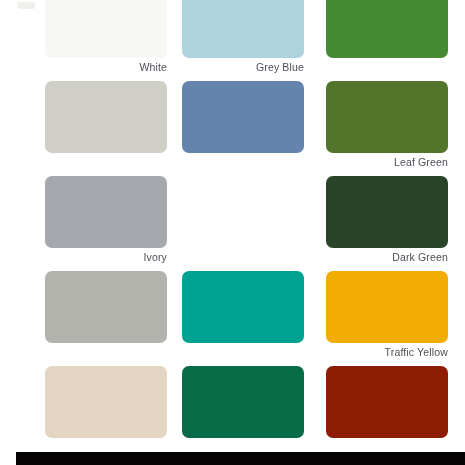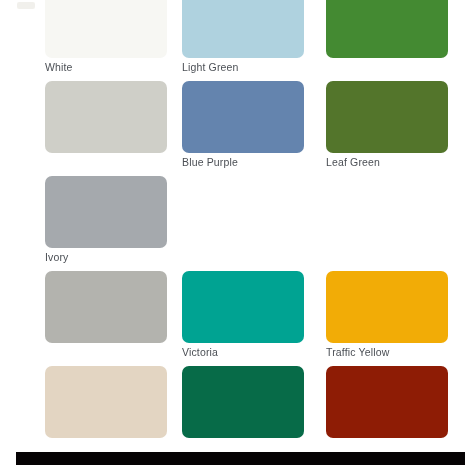--- a/index.html
+++ b/index.html
@@ -68,21 +68,21 @@
     height: 72px;
     border-radius: 7px;
     box-sizing: border-box;
   }
 
   .swatch-label {
     position: absolute;
     left: 0;
     top: 74px;
     width: 122px;
-    text-align: left;
+    text-align: right;
     font-size: 10.5px;
     line-height: 14px;
     color: #4b4f55;
     letter-spacing: 0.15px;
     white-space: nowrap;
   }
 
   .black-bar {
     position: absolute;
     left: 16px;
@@ -101,55 +101,57 @@
 
   <div class="swatch-grid">
 
     <div class="swatch-row">
       <div class="swatch-cell col-0">
         <div class="swatch-chip" style="background: rgb(247, 247, 243);"></div>
         <div class="swatch-label">White</div>
       </div>
       <div class="swatch-cell col-1">
         <div class="swatch-chip" style="background: rgb(175, 210, 223);"></div>
-        <div class="swatch-label">Light Green</div>
+        <div class="swatch-label">Grey Blue</div>
       </div>
       <div class="swatch-cell col-2">
         <div class="swatch-chip" style="background: rgb(68, 138, 50);"></div>
       </div>
     </div>
 
     <div class="swatch-row">
       <div class="swatch-cell col-0">
         <div class="swatch-chip" style="background: rgb(207, 207, 200);"></div>
       </div>
       <div class="swatch-cell col-1">
         <div class="swatch-chip" style="background: rgb(100, 132, 174);"></div>
-        <div class="swatch-label">Blue Purple</div>
       </div>
       <div class="swatch-cell col-2">
         <div class="swatch-chip" style="background: rgb(83, 117, 43);"></div>
         <div class="swatch-label">Leaf Green</div>
       </div>
     </div>
 
     <div class="swatch-row">
       <div class="swatch-cell col-0">
         <div class="swatch-chip" style="background: rgb(165, 169, 173);"></div>
         <div class="swatch-label">Ivory</div>
       </div>
+      <div class="swatch-cell col-2">
+        <div class="swatch-chip" style="background: rgb(42, 68, 39);"></div>
+        <div class="swatch-label">Dark Green</div>
+      </div>
     </div>
 
     <div class="swatch-row">
       <div class="swatch-cell col-0">
         <div class="swatch-chip" style="background: rgb(179, 179, 174);"></div>
       </div>
       <div class="swatch-cell col-1">
         <div class="swatch-chip" style="background: rgb(0, 163, 146);"></div>
-        <div class="swatch-label">Victoria</div>
       </div>
       <div class="swatch-cell col-2">
         <div class="swatch-chip" style="background: rgb(242, 172, 6);"></div>
         <div class="swatch-label">Traffic Yellow</div>
       </div>
     </div>
 
     <div class="swatch-row clipped">
       <div class="swatch-cell col-0">
         <div class="swatch-chip" style="background: rgb(227, 213, 194);"></div>

